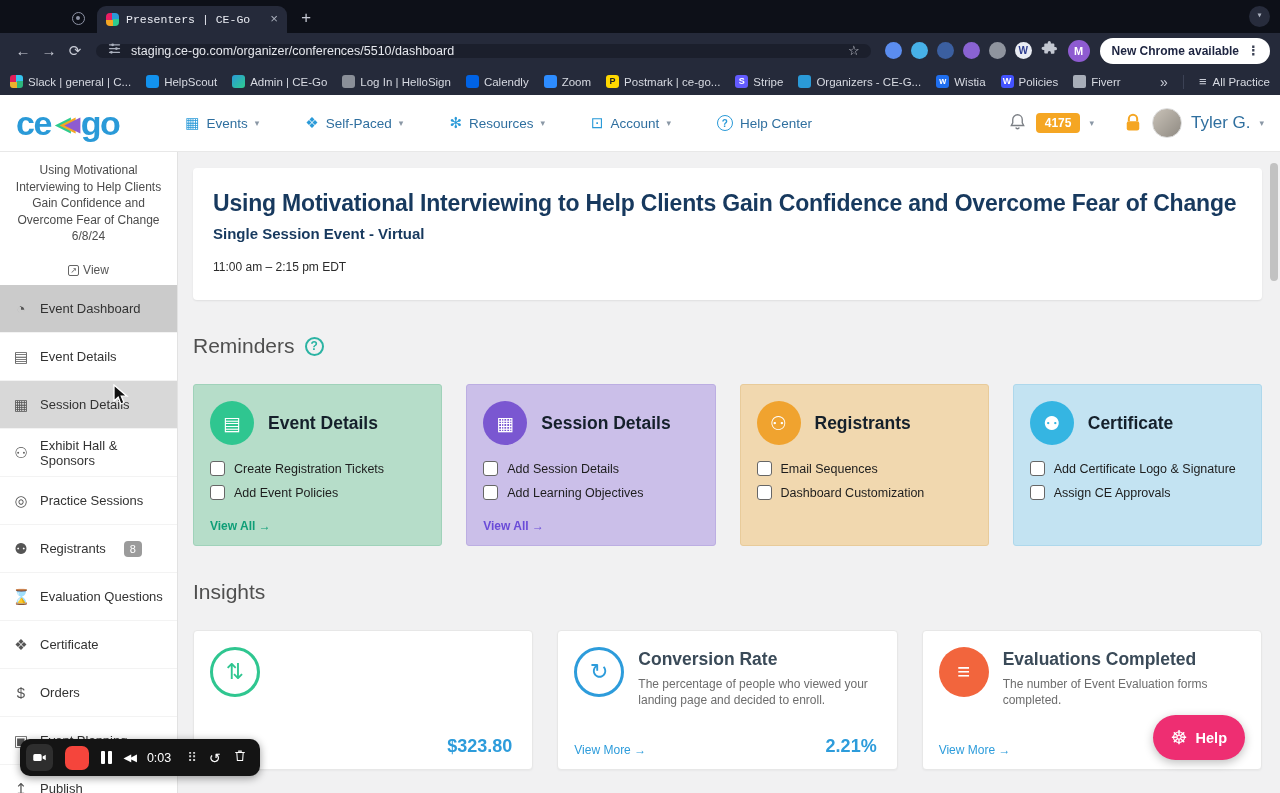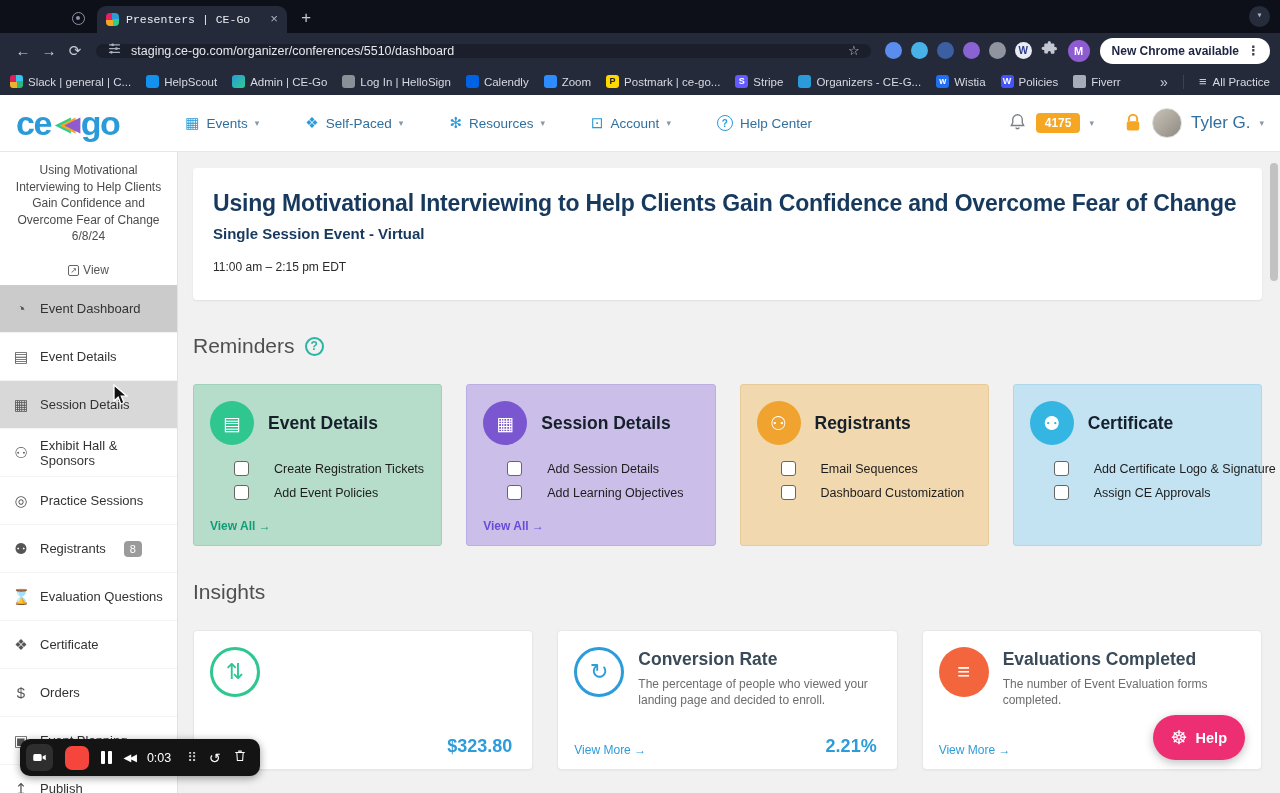--- a/index.html
+++ b/index.html
@@ -110,21 +110,21 @@
   .r-green  { background:#b6ddc9; border:1px solid #a0d2ba; }
   .r-purple { background:#cbbfe9; border:1px solid #bcaee2; }
   .r-orange { background:#f1d8af; border:1px solid #e8cb9a; }
   .r-blue   { background:#c3e3f2; border:1px solid #aed8ec; }
   .r-head { display:flex; align-items:center; gap:14px; }
   .r-ico { width:44px; height:44px; border-radius:50%; color:#fff; font-size:19px; flex:none;
     display:flex; align-items:center; justify-content:center; }
   .ic-green{background:#2fc690;} .ic-purple{background:#7a57d1;} .ic-orange{background:#f0a32f;} .ic-blue{background:#35b5e2;}
   .r-title { font-size:17.5px; font-weight:600; color:#15202b; }
   .r-checks { margin-top:16px; display:flex; flex-direction:column; gap:9px; }
-  .chk-row { display:flex; align-items:center; gap:25px; font-size:12.5px; color:#1d1d1d; white-space:nowrap;margin-left:24px; }
+  .chk-row { display:flex; align-items:center; gap:9px; font-size:12.5px; color:#1d1d1d; white-space:nowrap; }
   .chk { width:15px; height:15px; background:#fff; border:1.5px solid #666; border-radius:3px; flex:none; }
   .view-all { position:absolute; left:16px; bottom:12px; font-size:12px; font-weight:700; }
   .va-green { color:#0f9e77; } .va-purple { color:#6a4bd8; }
 
   .i-row { display:flex; gap:24px; margin-top:26px; }
   .i-card { flex:1; background:#fff; border:1px solid #e7e7e7; border-radius:4px; padding:16px; height:140px;
     position:relative; box-shadow:0 1px 2px rgba(0,0,0,.04); min-width:0; }
   .i-head { display:flex; align-items:flex-start; gap:14px; }
   .i-ico { width:50px; height:50px; border-radius:50%; flex:none; display:flex; align-items:center;
     justify-content:center; font-size:22px; }

